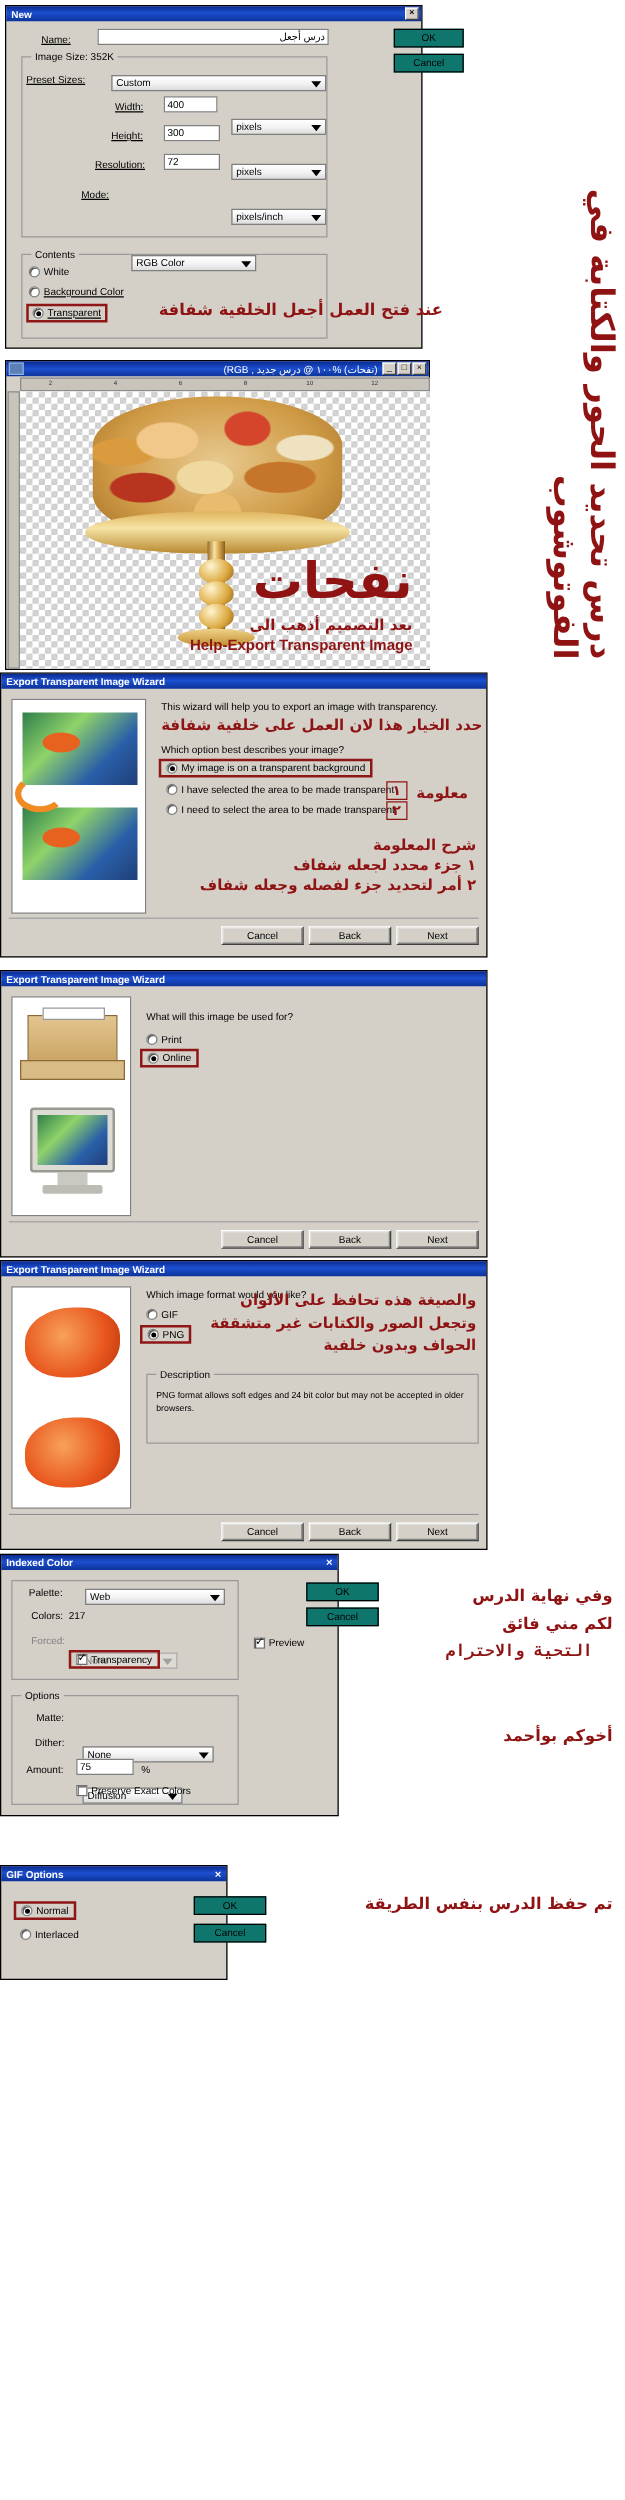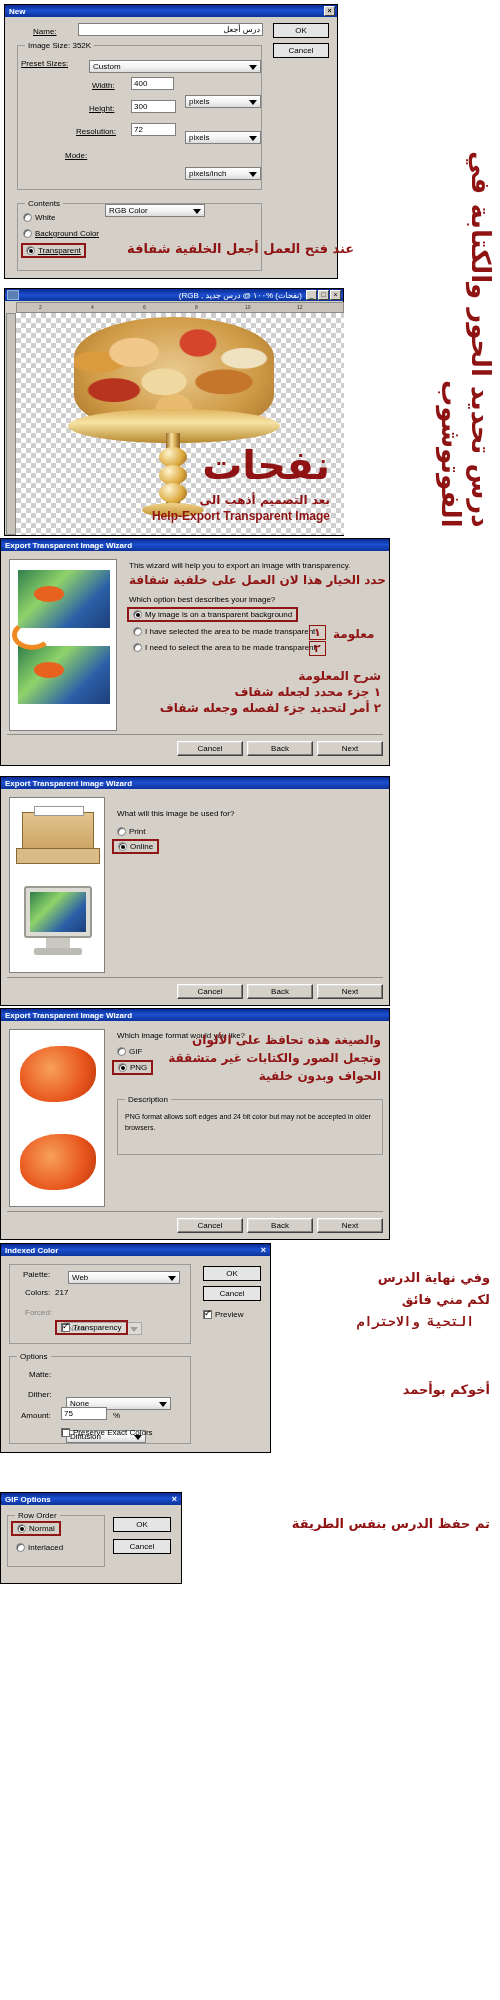--- a/index.html
+++ b/index.html
@@ -85,21 +85,21 @@
     content:"✓"; position:absolute; left:0px; top:-3px;
     font-size:9px; line-height:11px; color:#000;
   }
   .btn {
     background:#d4d0c8;
     border:1px solid; border-color:#fff #404040 #404040 #fff;
     box-shadow: inset -1px -1px 0 #808080, inset 1px 1px 0 #dfdfdf;
     font-size:8px; text-align:center; line-height:13px; height:15px;
     white-space:nowrap;
   }
-  .btn.dark { border:1px solid #000; box-shadow:none; background:#e5e5e5;}
+  .btn.dark { border:1px solid #000; box-shadow:none; background:#0f766e;margin-left:42px;}
   .redbox { outline:2px solid #8f1616; }
 
   
   .ar {
     color:#8f1313; font-weight:bold; direction:rtl;
     font-family:"DejaVu Sans", sans-serif;
     white-space:nowrap;
   }
   .arv {
     color:#8f1313; font-weight:bold; direction:rtl;
@@ -469,23 +469,20 @@
 <div class="abs ar" style="right:10px; top:1292px; font-size:13px;">لكم مني فائق</div>
 <div class="abs ar" style="right:26px; top:1314px; font-size:13px;font-family:Liberation Mono, monospace;">التحية والاحترام</div>
 <div class="abs ar" style="right:10px; top:1358px; font-size:13px;margin-top:24px;">أخوكم بوأحمد</div>
 
 <div class="dlg" style="left:0px; top:1492px; width:182px; height:92px;">
   <div class="titlebar">
     <span class="ttl">GIF Options</span>
     <span style="font-size:9px;cursor:pointer;padding-right:2px;">×</span>
   </div>
   <div class="dlgbody" style="height:79px;">
-    <div class="group" style="left:6px; top:10px; width:98px; height:52px;">
-      <span class="gtitle">Row Order</span>
-    </div>
     <div class="abs radio redbox" style="left:12px; top:18px; padding:1px 4px;">
       <span class="rdot on"></span>
       <span>Normal</span>
     </div>
     <div class="abs radio" style="left:15px; top:38px;">
       <span class="rdot"></span>
       <span>Interlaced</span>
     </div>
 
     <div class="abs btn dark" style="left:112px; top:12px; width:58px;">OK</div>

